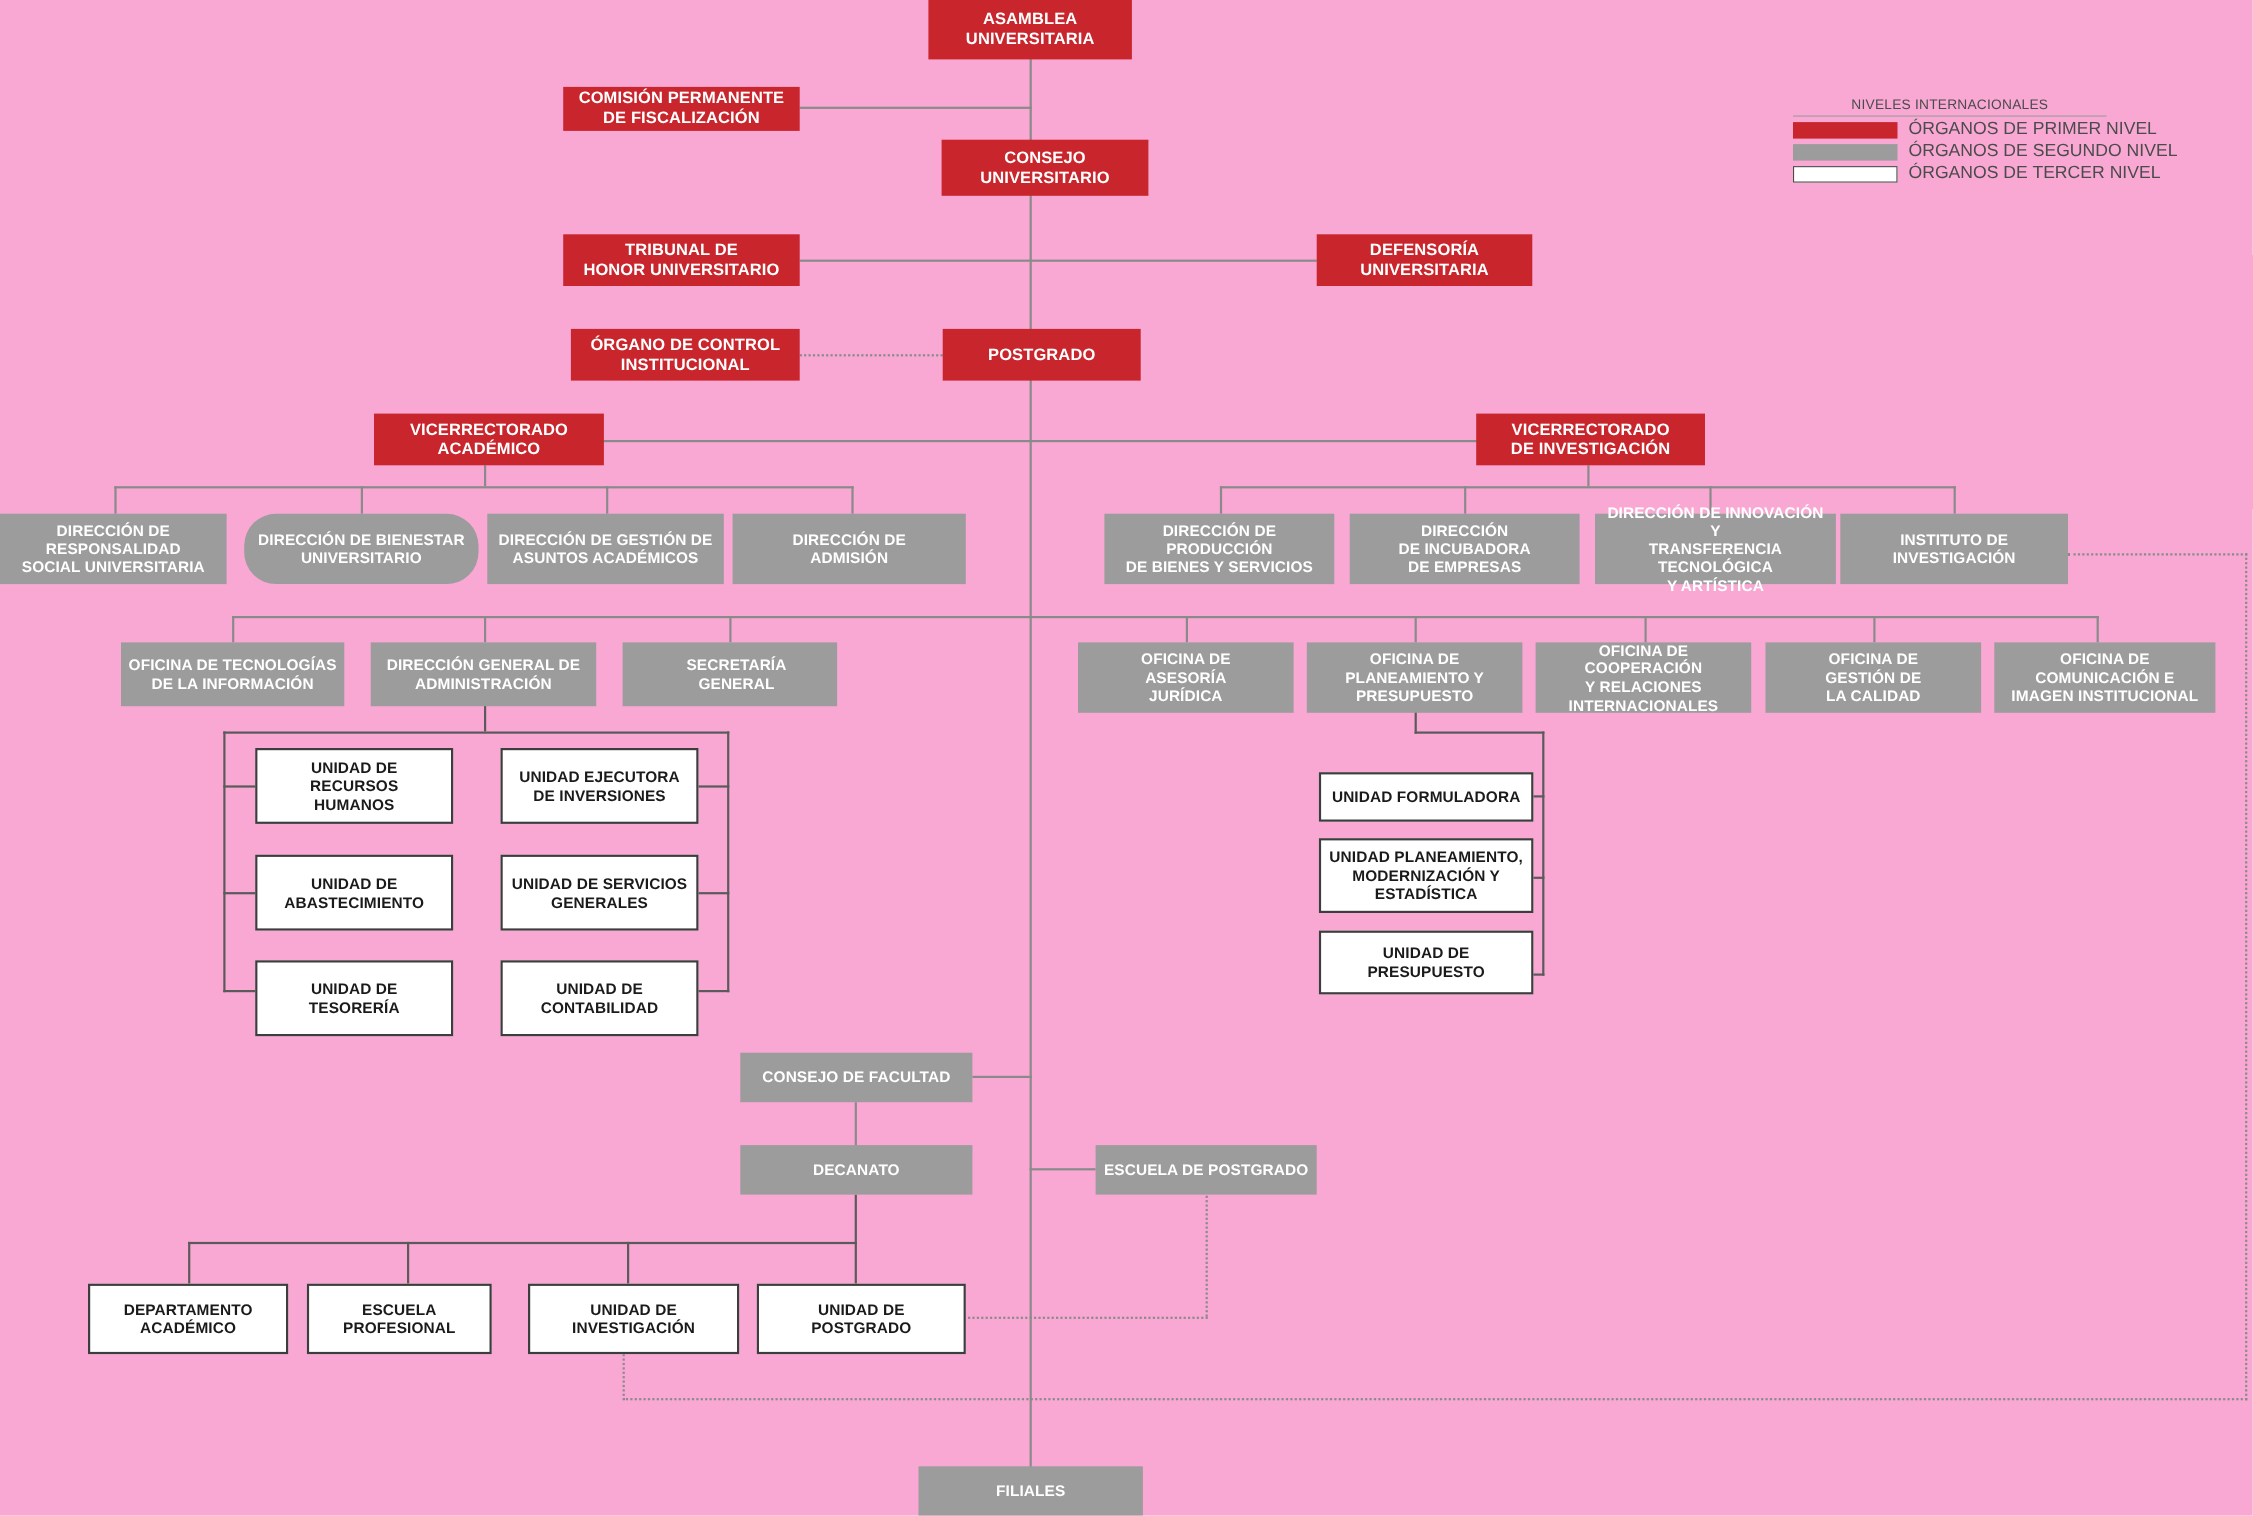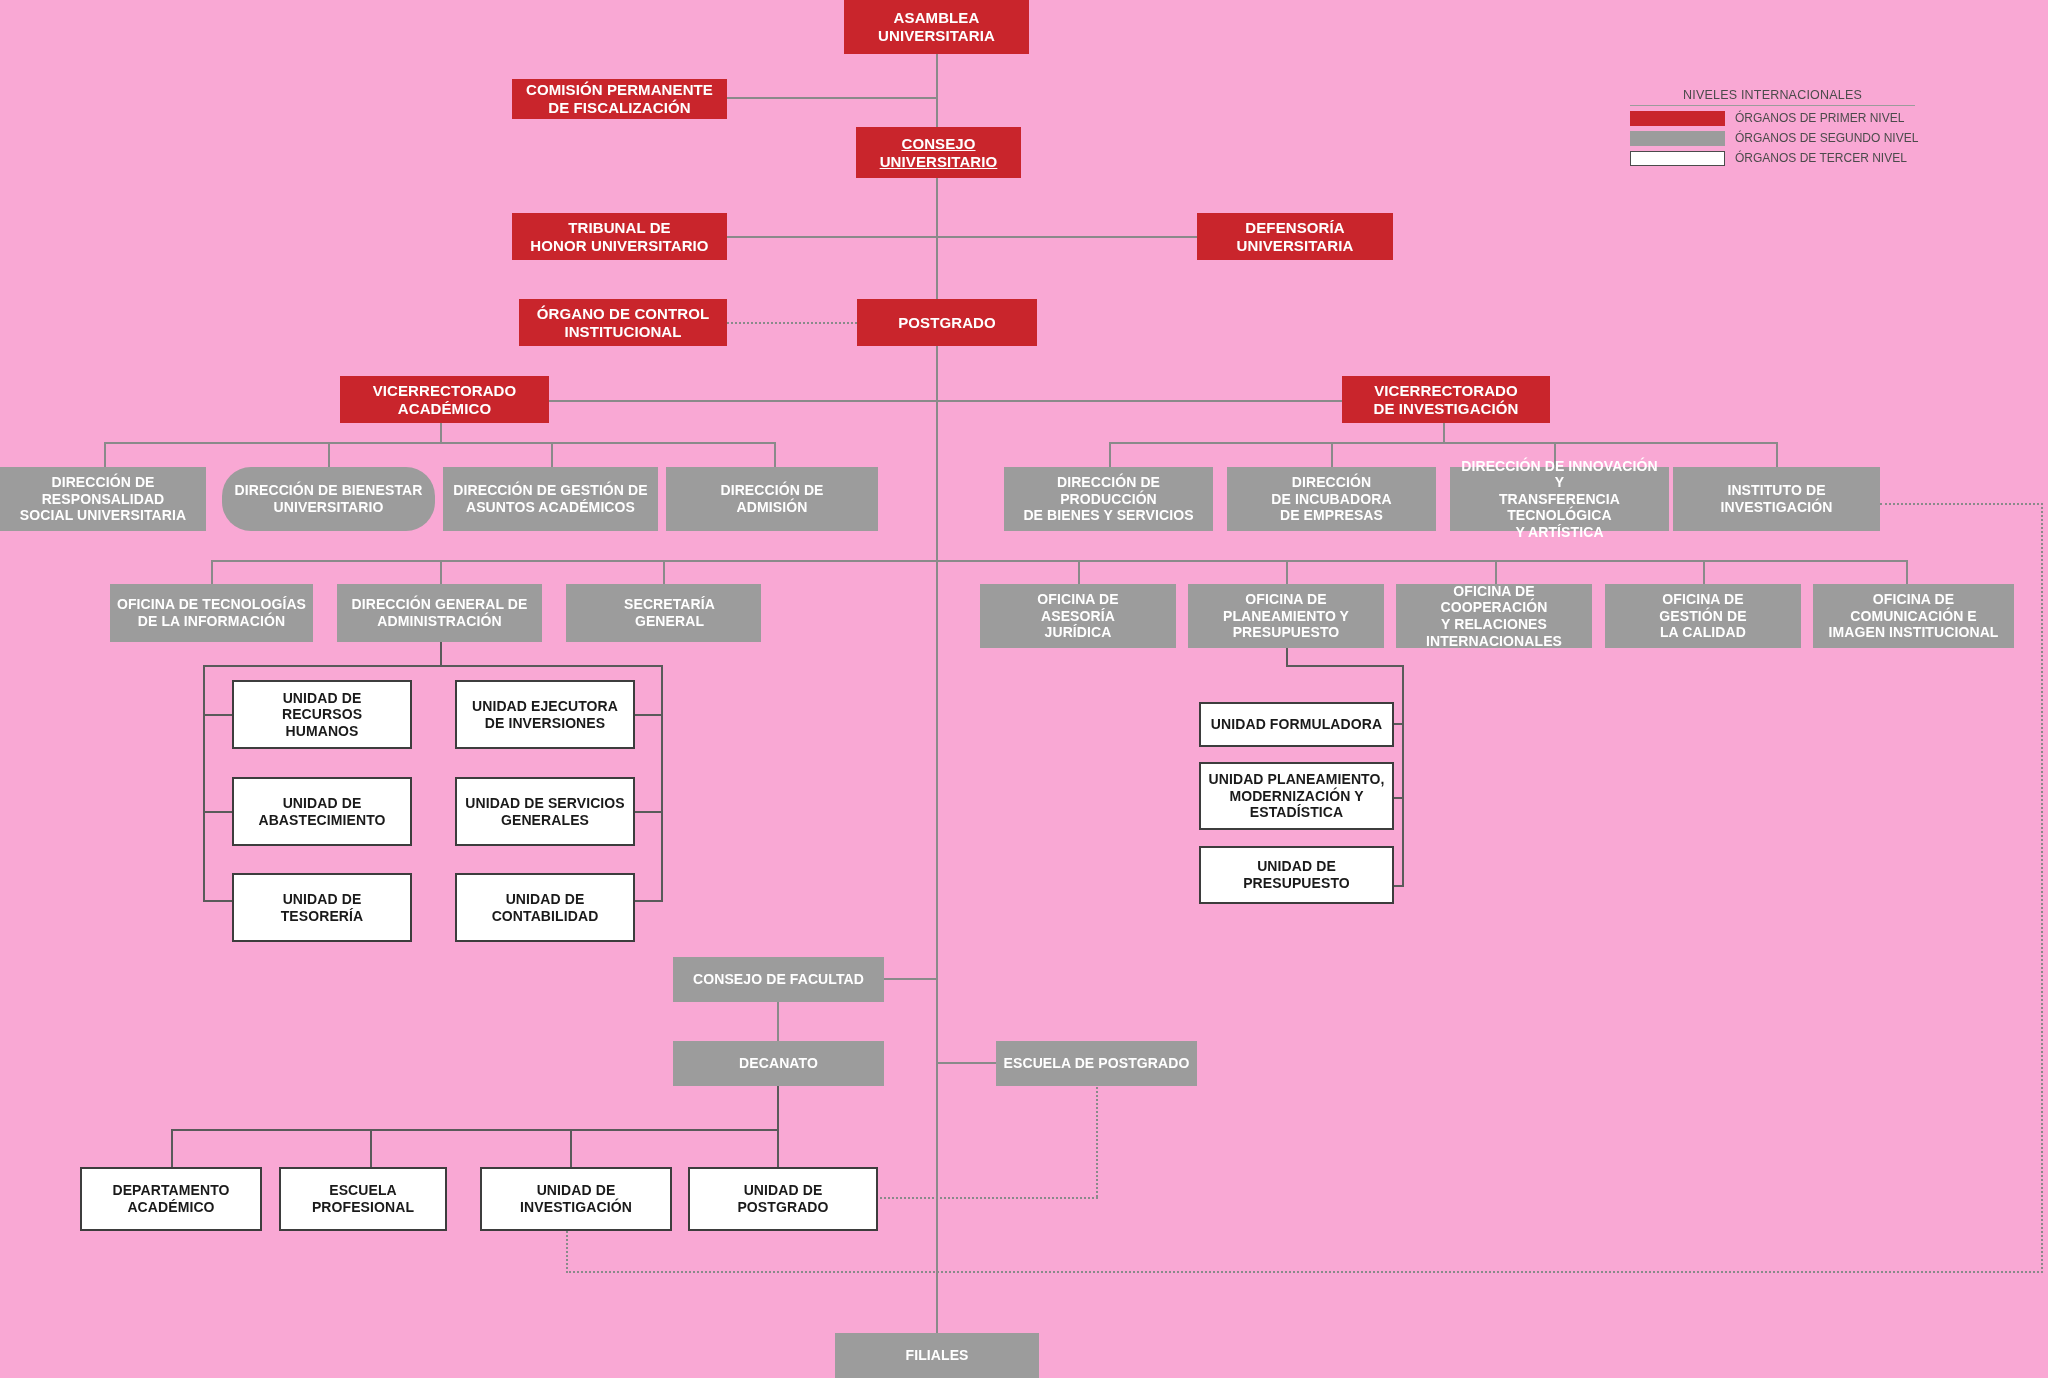--- a/index.html
+++ b/index.html
@@ -91,21 +91,21 @@
   #legend .lg-sw{
     width:95px;
     height:15px;
     box-sizing:border-box;
     flex:0 0 95px;
   }
   #legend .lg-sw.red{background:#C9252C;}
   #legend .lg-sw.gray{background:#9C9C9C;}
   #legend .lg-sw.white{background:#ffffff;border:1px solid #4b4b4b;}
   #legend .lg-lb{
-    font-size:12px;
+    font-size:16px;
     color:#4b4b4b;
     margin-left:10px;
     white-space:nowrap;
   }
 </style>
 </head>
 <body>
 
 <div id="canvas">
 
@@ -186,21 +186,21 @@
   <div class="lnk" style="left:777px;top:1129px;width:2px;height:38px;"></div>
 
   <div class="node lvl1" style="left:844px;top:0px;width:185px;height:54px;">
     <span>ASAMBLEA<br>UNIVERSITARIA</span>
   </div>
 
   <div class="node lvl1" style="left:512px;top:79px;width:215px;height:40px;">
     <span>COMISIÓN PERMANENTE<br>DE FISCALIZACIÓN</span>
   </div>
 
-  <div class="node lvl1" style="left:856px;top:127px;width:165px;height:51px;text-decoration:underline;">
+  <div class="node lvl1" style="left:856px;top:127px;width:188px;height:51px;">
     <span>CONSEJO<br>UNIVERSITARIO</span>
   </div>
 
   <div class="node lvl1" style="left:512px;top:213px;width:215px;height:47px;">
     <span>TRIBUNAL DE<br>HONOR UNIVERSITARIO</span>
   </div>
 
   <div class="node lvl1" style="left:1197px;top:213px;width:196px;height:47px;">
     <span>DEFENSORÍA<br>UNIVERSITARIA</span>
   </div>

